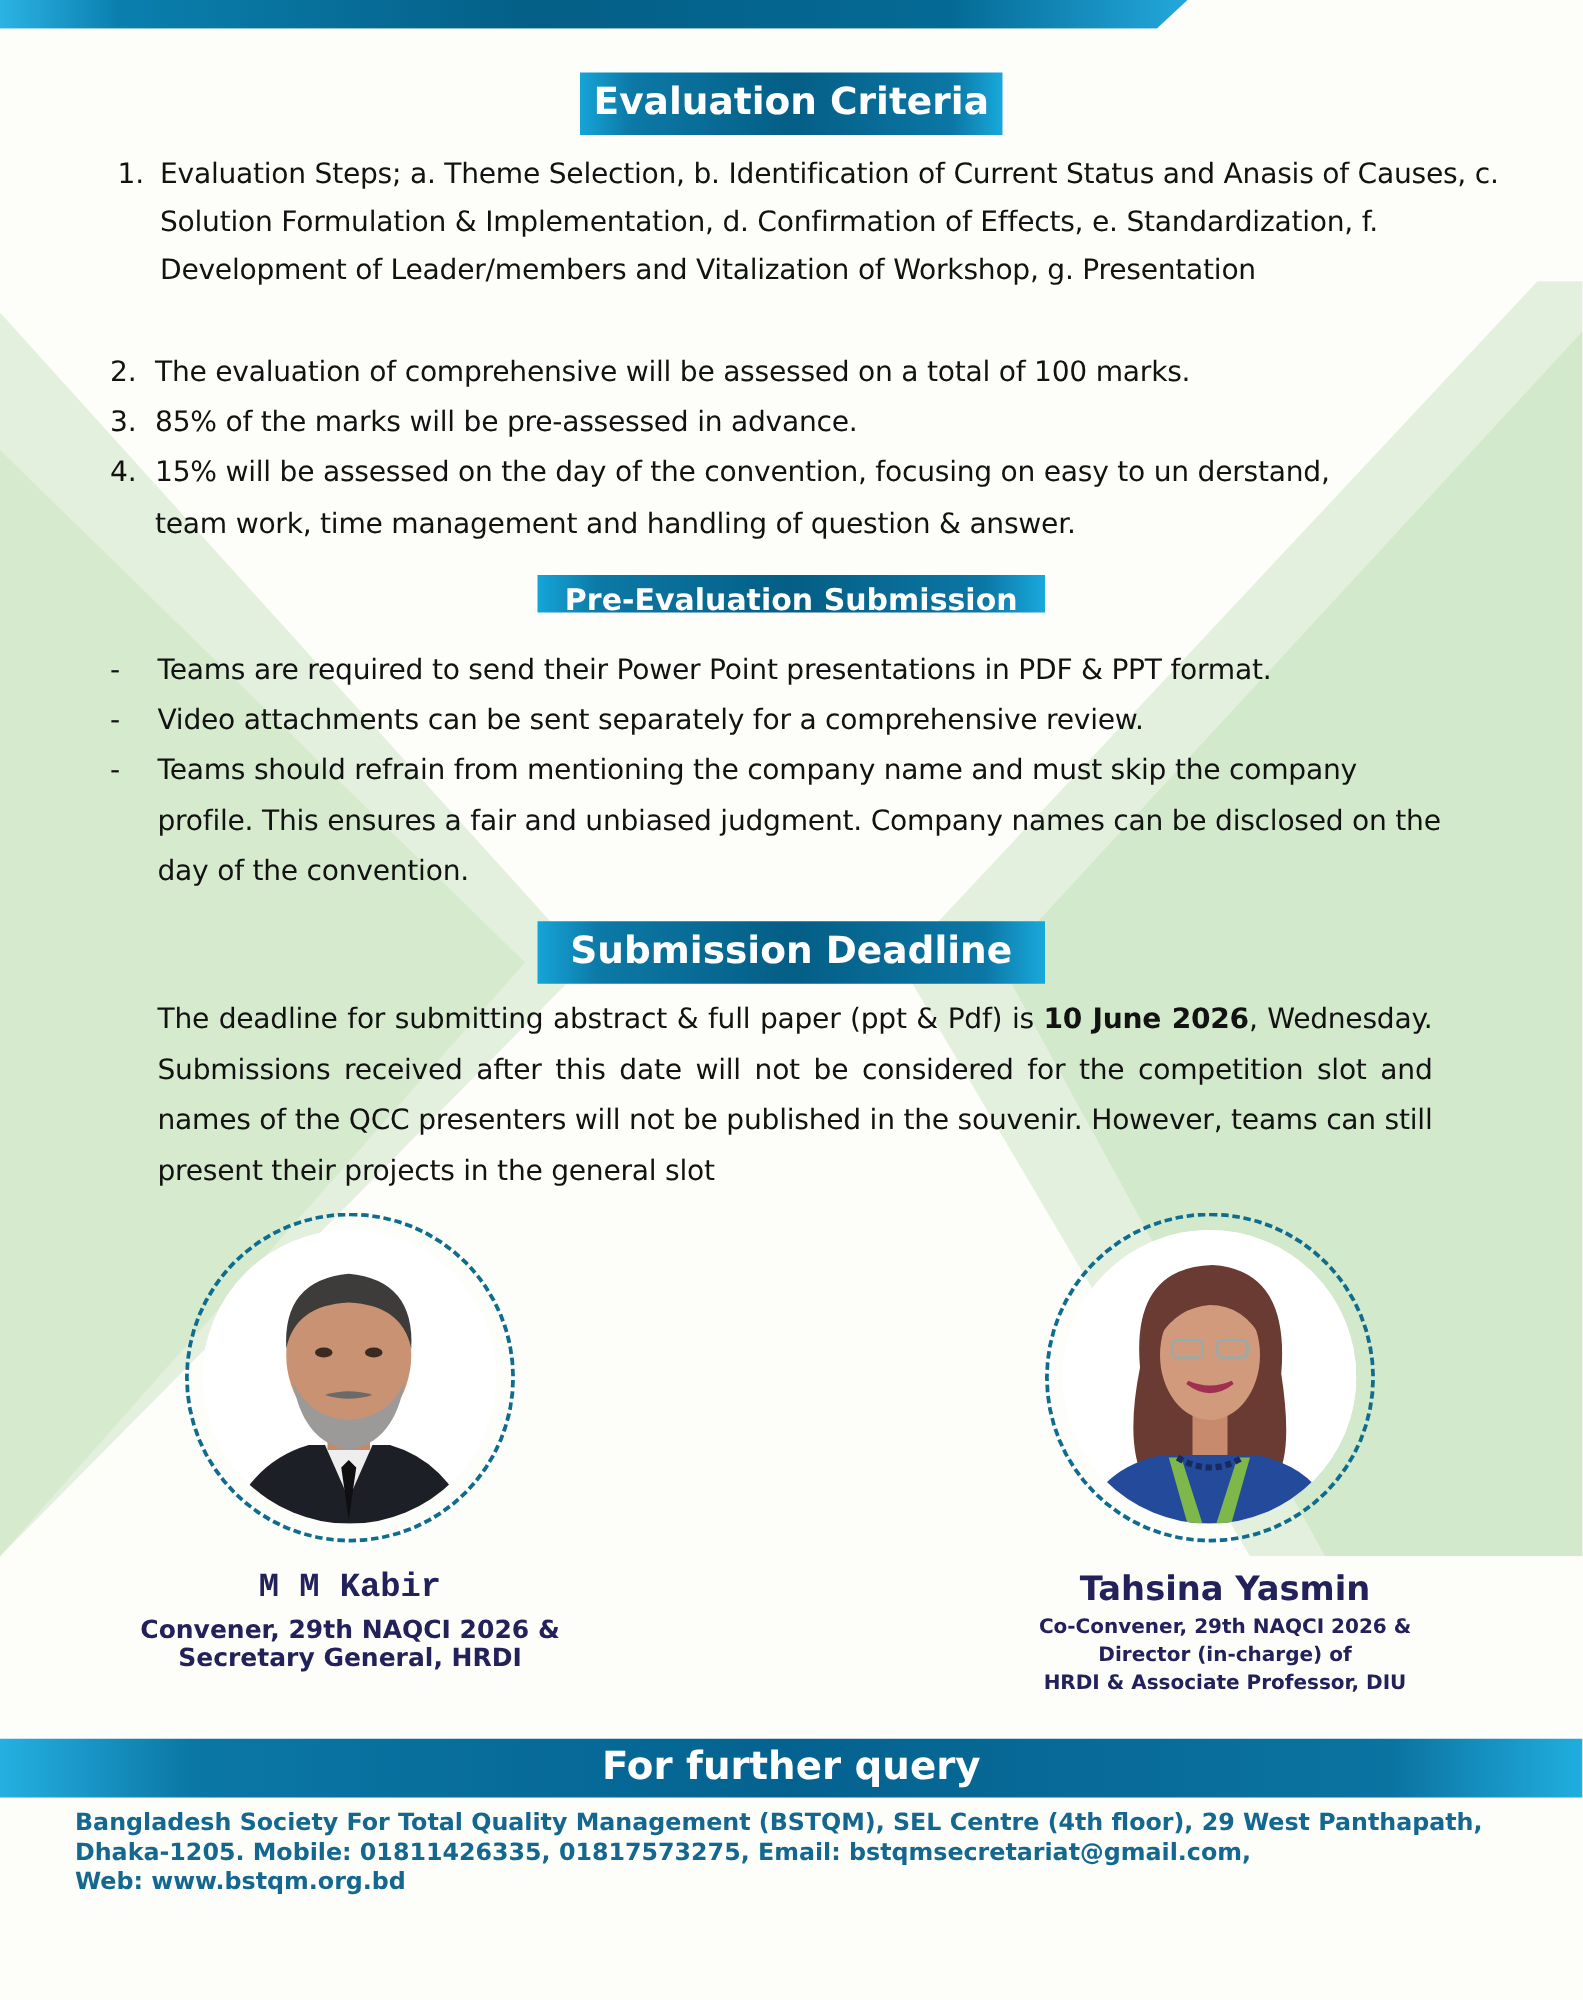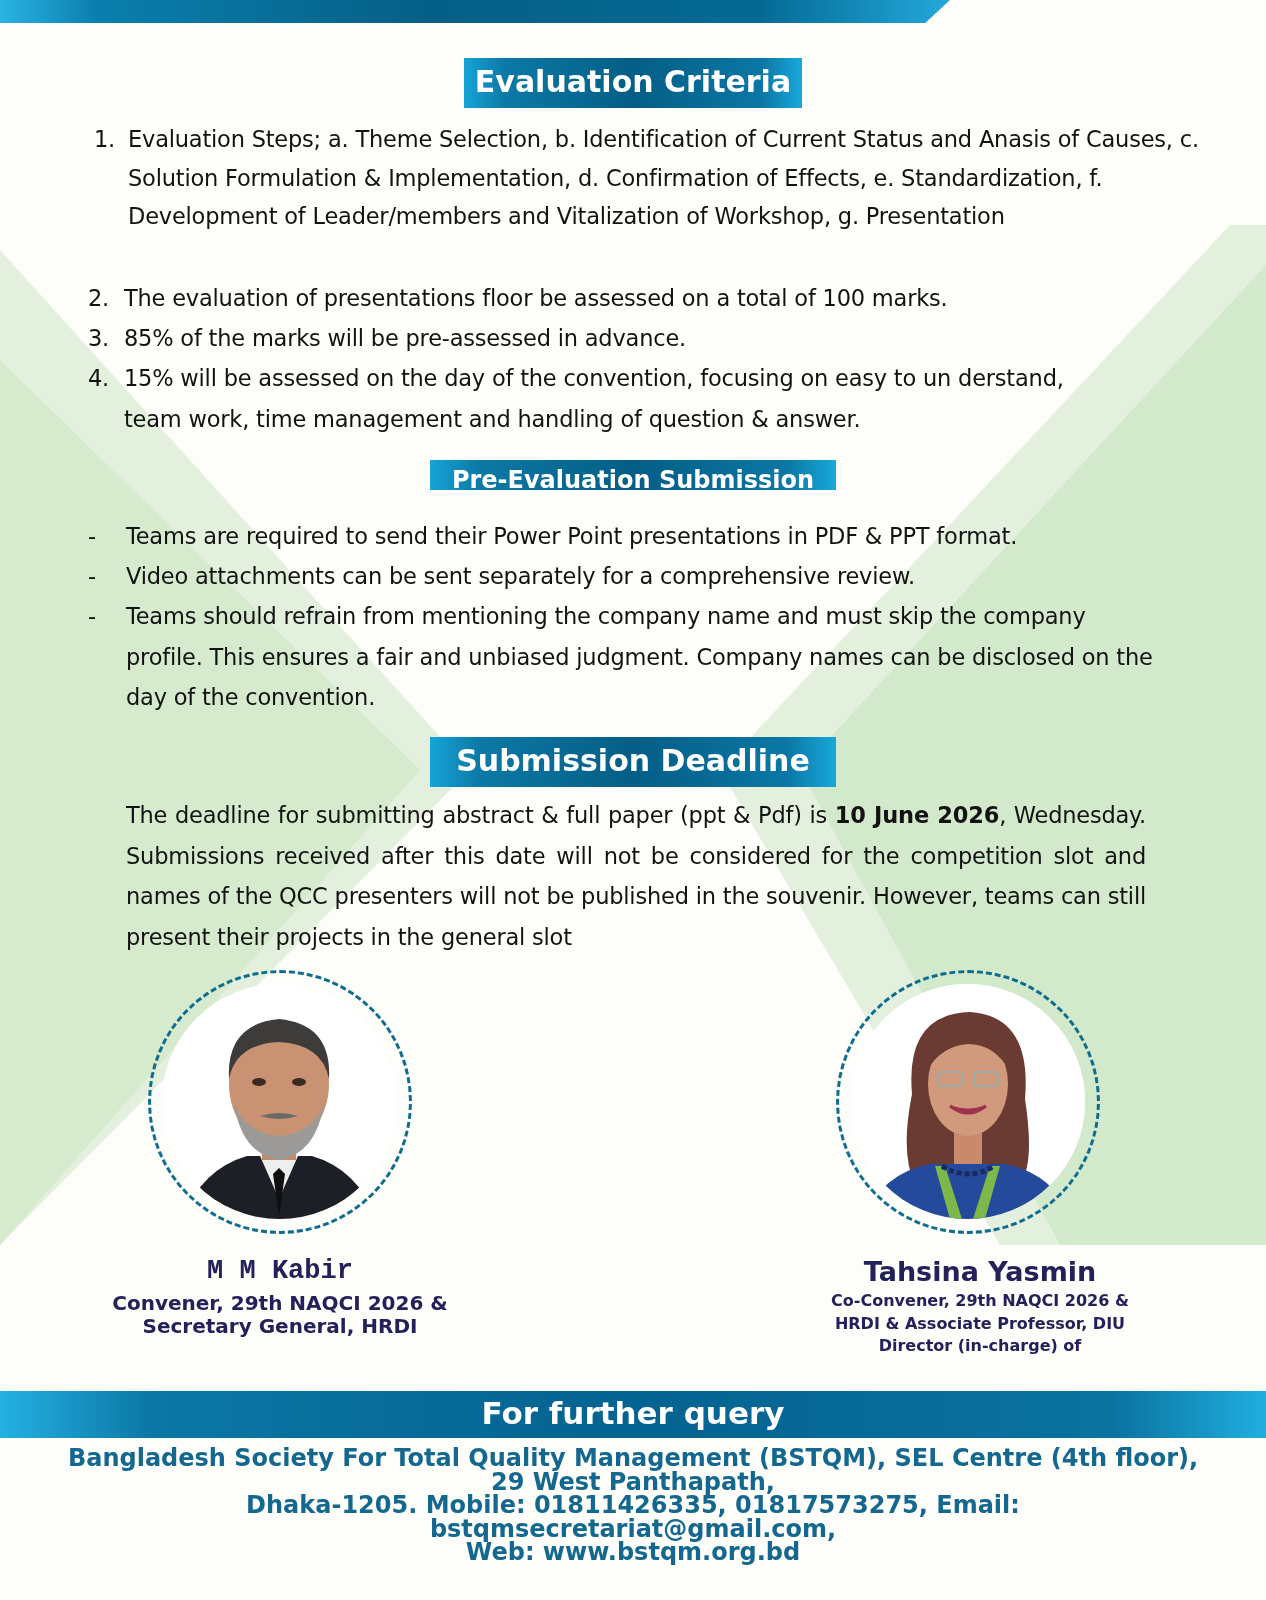--- a/index.html
+++ b/index.html
@@ -72,23 +72,23 @@
   .n-yasmin { left: 815px; width: 330px; top: 1256px; }
   .r-yasmin { left: 790px; width: 380px; top: 1290px; font-size: 16px; line-height: 22.5px; }
 
   .query-bar {
     position: absolute; left: 0; top: 1391px; width: 1266px; height: 47px;
     background: linear-gradient(90deg, #24b0e2 0%, #0b77a5 12%, #046290 50%, #0b73a1 88%, #20aedf 100%);
     color: #fff; text-align: center; font-weight: 700;
     font-family: "DejaVu Sans", sans-serif; font-size: 31px; line-height: 45px;
   }
   .contact {
-    position: absolute; left: 60px; top: 1447px; width: 1146px; text-align: center;
+    position: absolute; left: 60px; top: 1447px; width: 1146px; 
     color: #14688f; font-weight: 700; font-family: "DejaVu Sans", sans-serif;
-    font-size: 24px; line-height: 23.5px;
+    font-size: 19px; line-height: 23.5px;
   }
 </style>
 </head>
 <body>
 
 <div class="bg">
   <svg viewBox="0 0 1266 1600" xmlns="http://www.w3.org/2000/svg">
     <rect x="0" y="0" width="1266" height="1600" fill="#fdfdf9"></rect>
 
     <polygon points="0,250 470,770 0,1245" fill="#e4f0de"></polygon>
@@ -107,21 +107,21 @@
 <div class="content">
 
   <div class="heading h-eval">Evaluation Criteria</div>
 
   <div class="ol-item body-text" style="top:120px;height:160px;">
     <span class="ol-num" style="left:6px;top:0;line-height:38.5px;">1.</span>
     <span class="ol-text">Evaluation Steps; a. Theme Selection, b. Identification of Current Status and Anasis of Causes, c. Solution Formulation &amp; Implementation, d. Confirmation of Effects, e. Standardization, f. Development of Leader/members and Vitalization of Workshop, g. Presentation</span>
   </div>
   <div class="ol-item body-text" style="top:278px;height:40px;">
     <span class="ol-num" style="line-height:40.5px;">2.</span>
-    <span class="ol-text short">The evaluation of presentations floor be assessed on a total of 100 marks.</span>
+    <span class="ol-text short">The evaluation of comprehensive will be assessed on a total of 100 marks.</span>
   </div>
   <div class="ol-item body-text" style="top:318px;height:40px;">
     <span class="ol-num" style="line-height:40.5px;">3.</span>
     <span class="ol-text short">85% of the marks will be pre-assessed in advance.</span>
   </div>
   <div class="ol-item body-text" style="top:358px;height:82px;">
     <span class="ol-num" style="line-height:40.5px;">4.</span>
     <span class="ol-text short" style="width:1000px;">15% will be assessed on the day of the convention, focusing on easy to un derstand, team work, time management and handling of question &amp; answer.</span>
   </div>
 
@@ -182,22 +182,22 @@
 
   <div class="person-name n-kabir">M M Kabir</div>
   <div class="person-role r-kabir">
     <div>Convener, 29th NAQCI 2026 &amp;</div>
     <div>Secretary General, HRDI</div>
   </div>
 
   <div class="person-name n-yasmin">Tahsina Yasmin</div>
   <div class="person-role r-yasmin">
     <div>Co-Convener, 29th NAQCI 2026 &amp;</div>
+    <div>Director (in-charge) of</div>
     <div>HRDI &amp; Associate Professor, DIU</div>
-    <div>Director (in-charge) of</div>
   </div>
 
   <div class="query-bar">For further query</div>
   <div class="contact">
     <div>Bangladesh Society For Total Quality Management (BSTQM), SEL Centre (4th floor), 29 West Panthapath,</div>
     <div>Dhaka-1205. Mobile: 01811426335, 01817573275, Email: bstqmsecretariat@gmail.com,</div>
     <div>Web: www.bstqm.org.bd</div>
   </div>
 
 </div>

